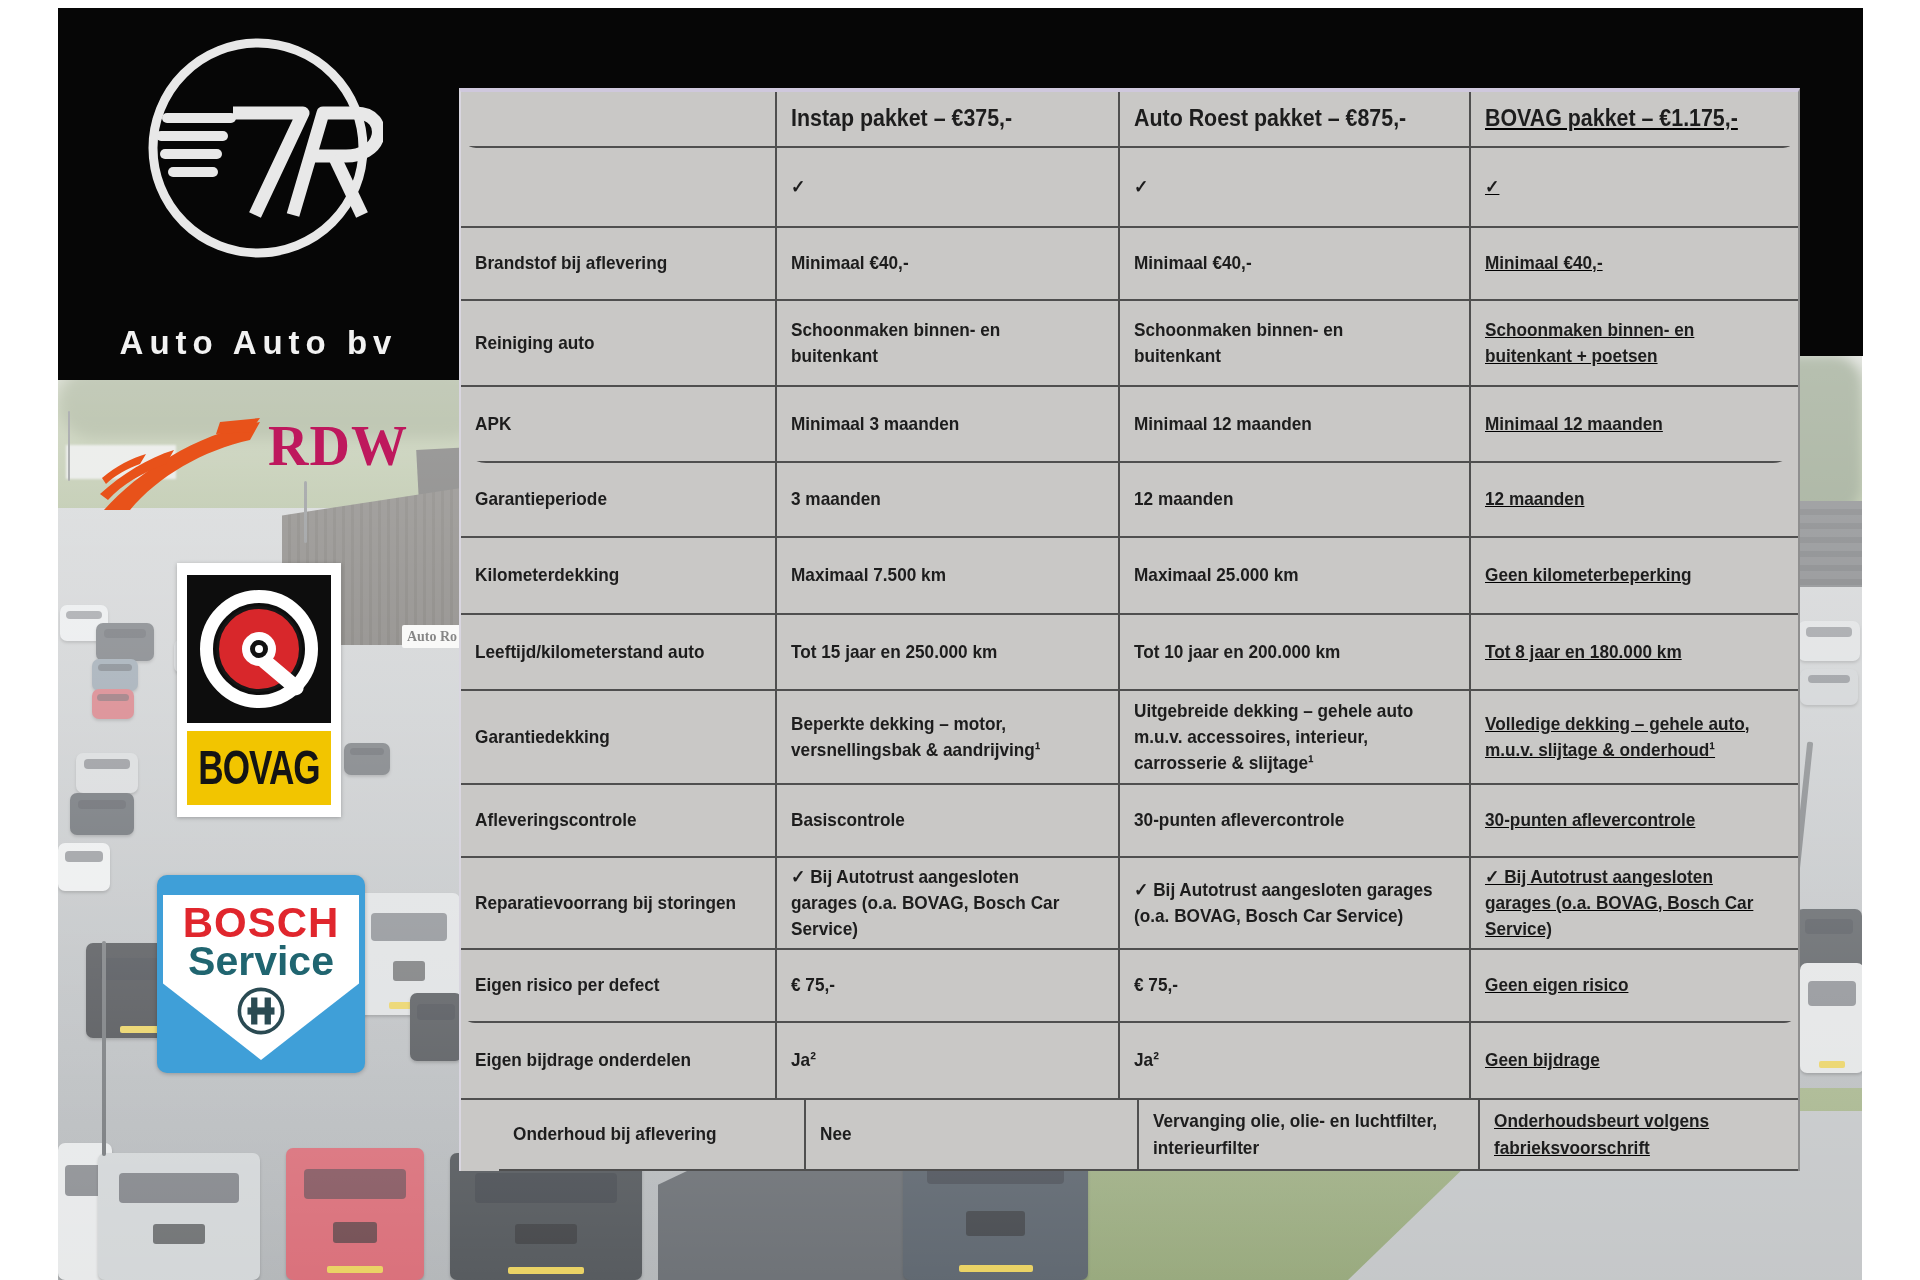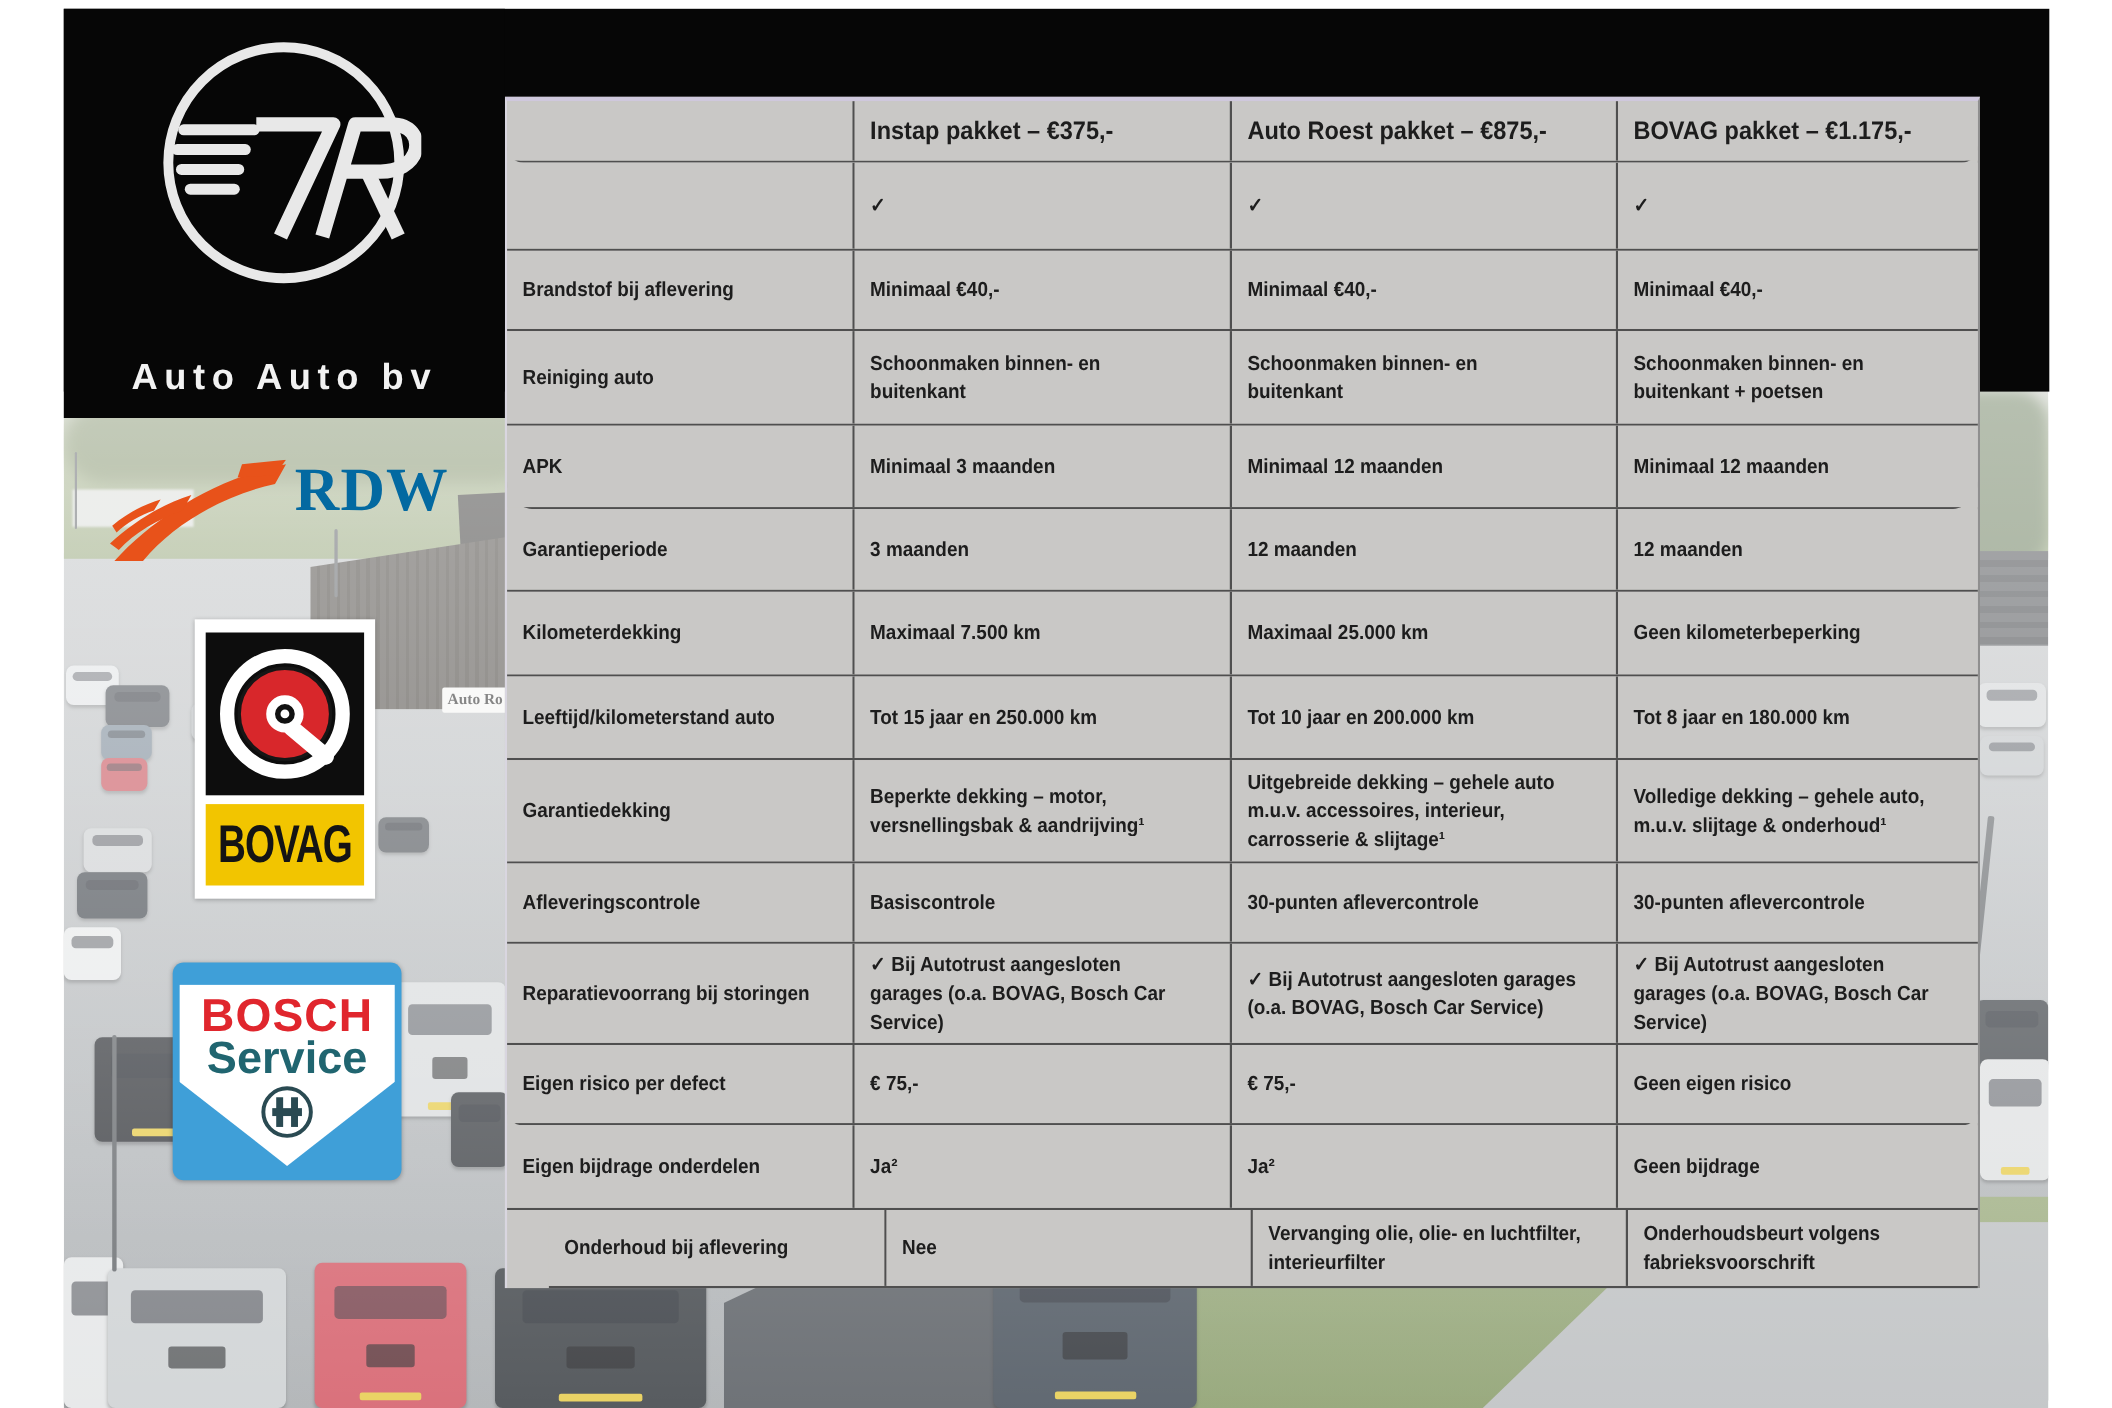--- a/index.html
+++ b/index.html
@@ -54,21 +54,21 @@
   .black-band{position:absolute;left:58px;top:8px;width:1805px;height:348px;background:var(--black);z-index:10;}
   .logo-square{position:absolute;left:58px;top:8px;width:401px;height:372px;background:var(--black);z-index:30;}
   .logo-square svg{position:absolute;left:75px;top:15px;}
   .company{position:absolute;left:0;bottom:18px;width:100%;text-align:center;color:#f2f2f2;
     font-size:33px;font-weight:bold;letter-spacing:6px;white-space:nowrap;}
 
   
   .rdw{position:absolute;left:100px;top:412px;width:310px;height:105px;z-index:30;}
   .rdw svg{position:absolute;left:0;top:6px;}
   .rdw-text{position:absolute;left:168px;top:2px;font-family:"Liberation Serif",serif;font-weight:bold;
-    font-size:56px;color:#0369a1;letter-spacing:1px;}
+    font-size:56px;color:#be185d;letter-spacing:1px;}
 
   
   .bovag{position:absolute;left:177px;top:563px;width:164px;height:254px;background:#fff;z-index:30;
     box-shadow:0 1px 4px rgba(0,0,0,.25);}
   .bovag-emblem{position:absolute;left:10px;top:12px;right:10px;height:148px;background:#0d0d0d;}
   .bovag-ring{position:absolute;left:50%;top:50%;width:118px;height:118px;margin:-59px 0 0 -59px;
     border:13px solid #fff;border-radius:50%;box-sizing:border-box;}
   .bovag-red{position:absolute;left:50%;top:50%;width:86px;height:86px;margin:-43px 0 0 -43px;
     background:var(--bovag-red);border:3px solid #161616;border-radius:50%;box-sizing:border-box;}
   .bovag-handle{position:absolute;left:50%;top:50%;width:56px;height:15px;background:#fff;border-radius:8px;
@@ -92,21 +92,21 @@
   .bosch-shield svg{margin-top:2px;}
 
   
   .pkg-table{position:absolute;left:459px;top:88px;width:1341px;z-index:20;
     border-top:4px solid var(--lavender);border-left:2px solid #d9d6e0;border-right:2px solid #8f8f8f;
     box-sizing:border-box;background:var(--cellgray);}
   .trow{display:flex;border-bottom:2px solid var(--tborder);box-sizing:border-box;}
   .tcell{box-sizing:border-box;border-right:2px solid var(--tborder);padding:6px 12px 6px 14px;
     display:flex;align-items:center;background:var(--cellgray);overflow:hidden;}
   .tcell:last-child{border-right:none;}
-  .c0{width:23.64%;} .c1{width:25.65%;} .c2{width:26.25%;} .c3{width:24.46%;}
+  .c0{width:23.64%;} .c1{width:25.65%;} .c2{width:26.25%;} .c3{width:24.46%;text-decoration:underline;}
   .cfit{display:inline-block;transform:scaleX(.93);transform-origin:left center;color:var(--ink);
     font-weight:bold;line-height:1.42;}
   .thead .cfit{font-size:23px;line-height:1.2;}
   .labelcell .cfit{font-size:18.5px;}
   .valcell .cfit{font-size:18.5px;}
 </style>
 </head>
 <body>
 
 <div class="canvas">

